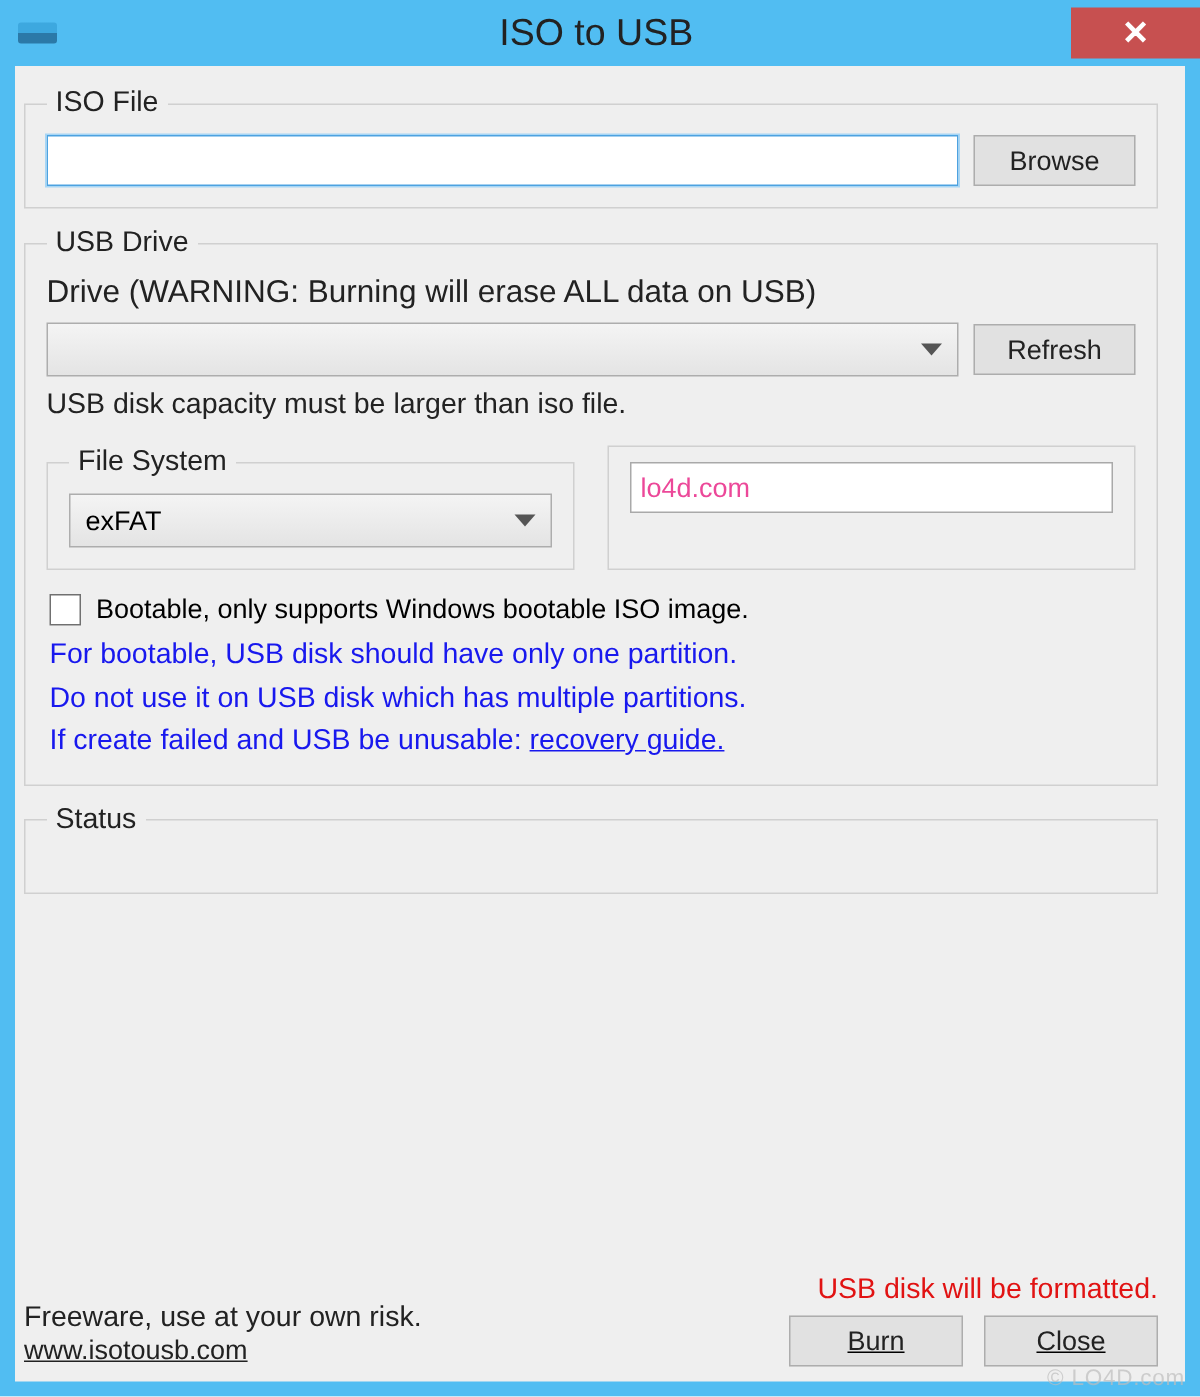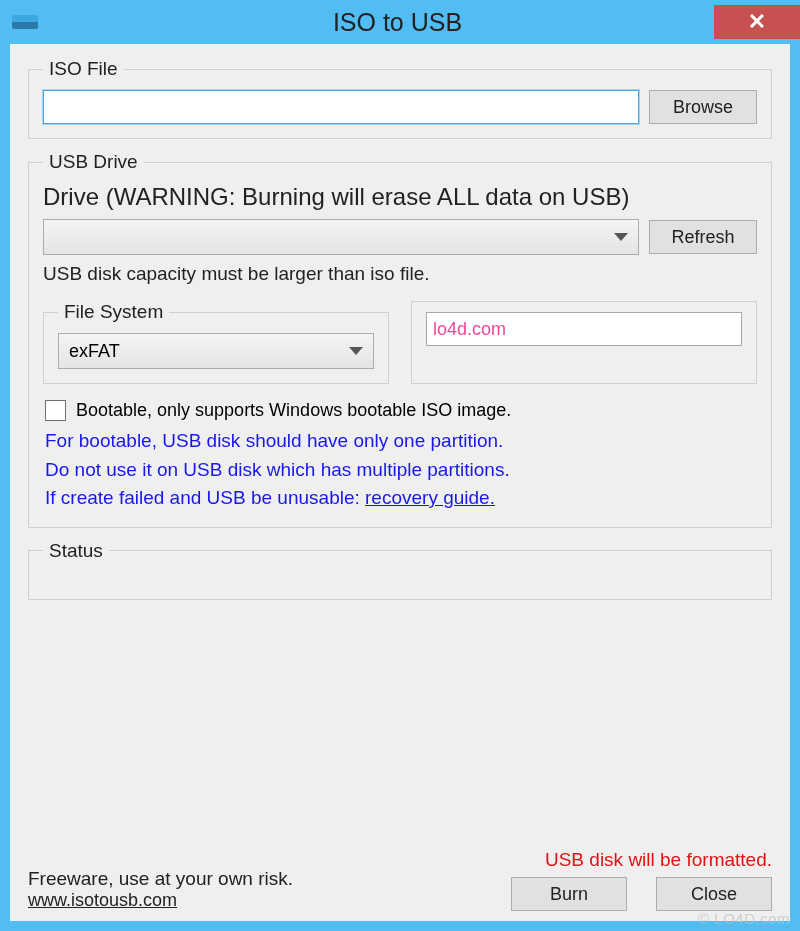--- a/index.html
+++ b/index.html
@@ -51,21 +51,21 @@
   align-items: center;
   justify-content: center;
   font-size: 22px;
   font-weight: bold;
   cursor: pointer;
 }
 .client {
   margin: 0 10px 10px 10px;
   flex: 1;
   background: #efefef;
-  padding: 14px 18px 10px 18px;
+  padding: 14px 18px 10px 6px;
   display: flex;
   flex-direction: column;
   gap: 12px;
   position: relative;
 }
 fieldset {
   border: 1px solid #d0d0d0;
   padding: 10px 14px 14px 14px;
   margin: 0;
 }
@@ -95,21 +95,21 @@
   height: 34px;
   min-width: 108px;
   background: #e1e1e1;
   border: 1px solid #adadad;
   font-size: 18px;
   color: #222;
   cursor: pointer;
   padding: 0 8px;
 }
 .innerlabel {
-  font-size: 24px;
+  font-size: 21px;
   color: #222;
   margin-bottom: 8px;
 }
 .drive-select {
   flex: 1;
   height: 36px;
   border: 1px solid #adadad;
   background: linear-gradient(#f4f4f4,#e4e4e4);
   position: relative;
   display: flex;
@@ -154,21 +154,21 @@
   margin-top: auto;
   display: flex;
   align-items: flex-end;
   justify-content: space-between;
   padding-top: 4px;
 }
 .freeware { font-size: 19px; color: #222; }
 .freelink { text-decoration: underline; color: #222; cursor: pointer; }
 .footer-right { display: flex; flex-direction: column; align-items: flex-end; gap: 6px; }
 .warn { color: #e11313; font-size: 19px; }
-.btn-row { display: flex; gap: 29px; }
+.btn-row { display: flex; gap: 14px; text-decoration: underline; }
 .btn-row .btn { min-width: 116px; }
 .watermark {
   position: absolute;
   right: 10px;
   bottom: 4px;
   color: rgba(190,190,190,0.7);
   font-size: 15px;
   letter-spacing: 0.5px;
   pointer-events: none;
 }

